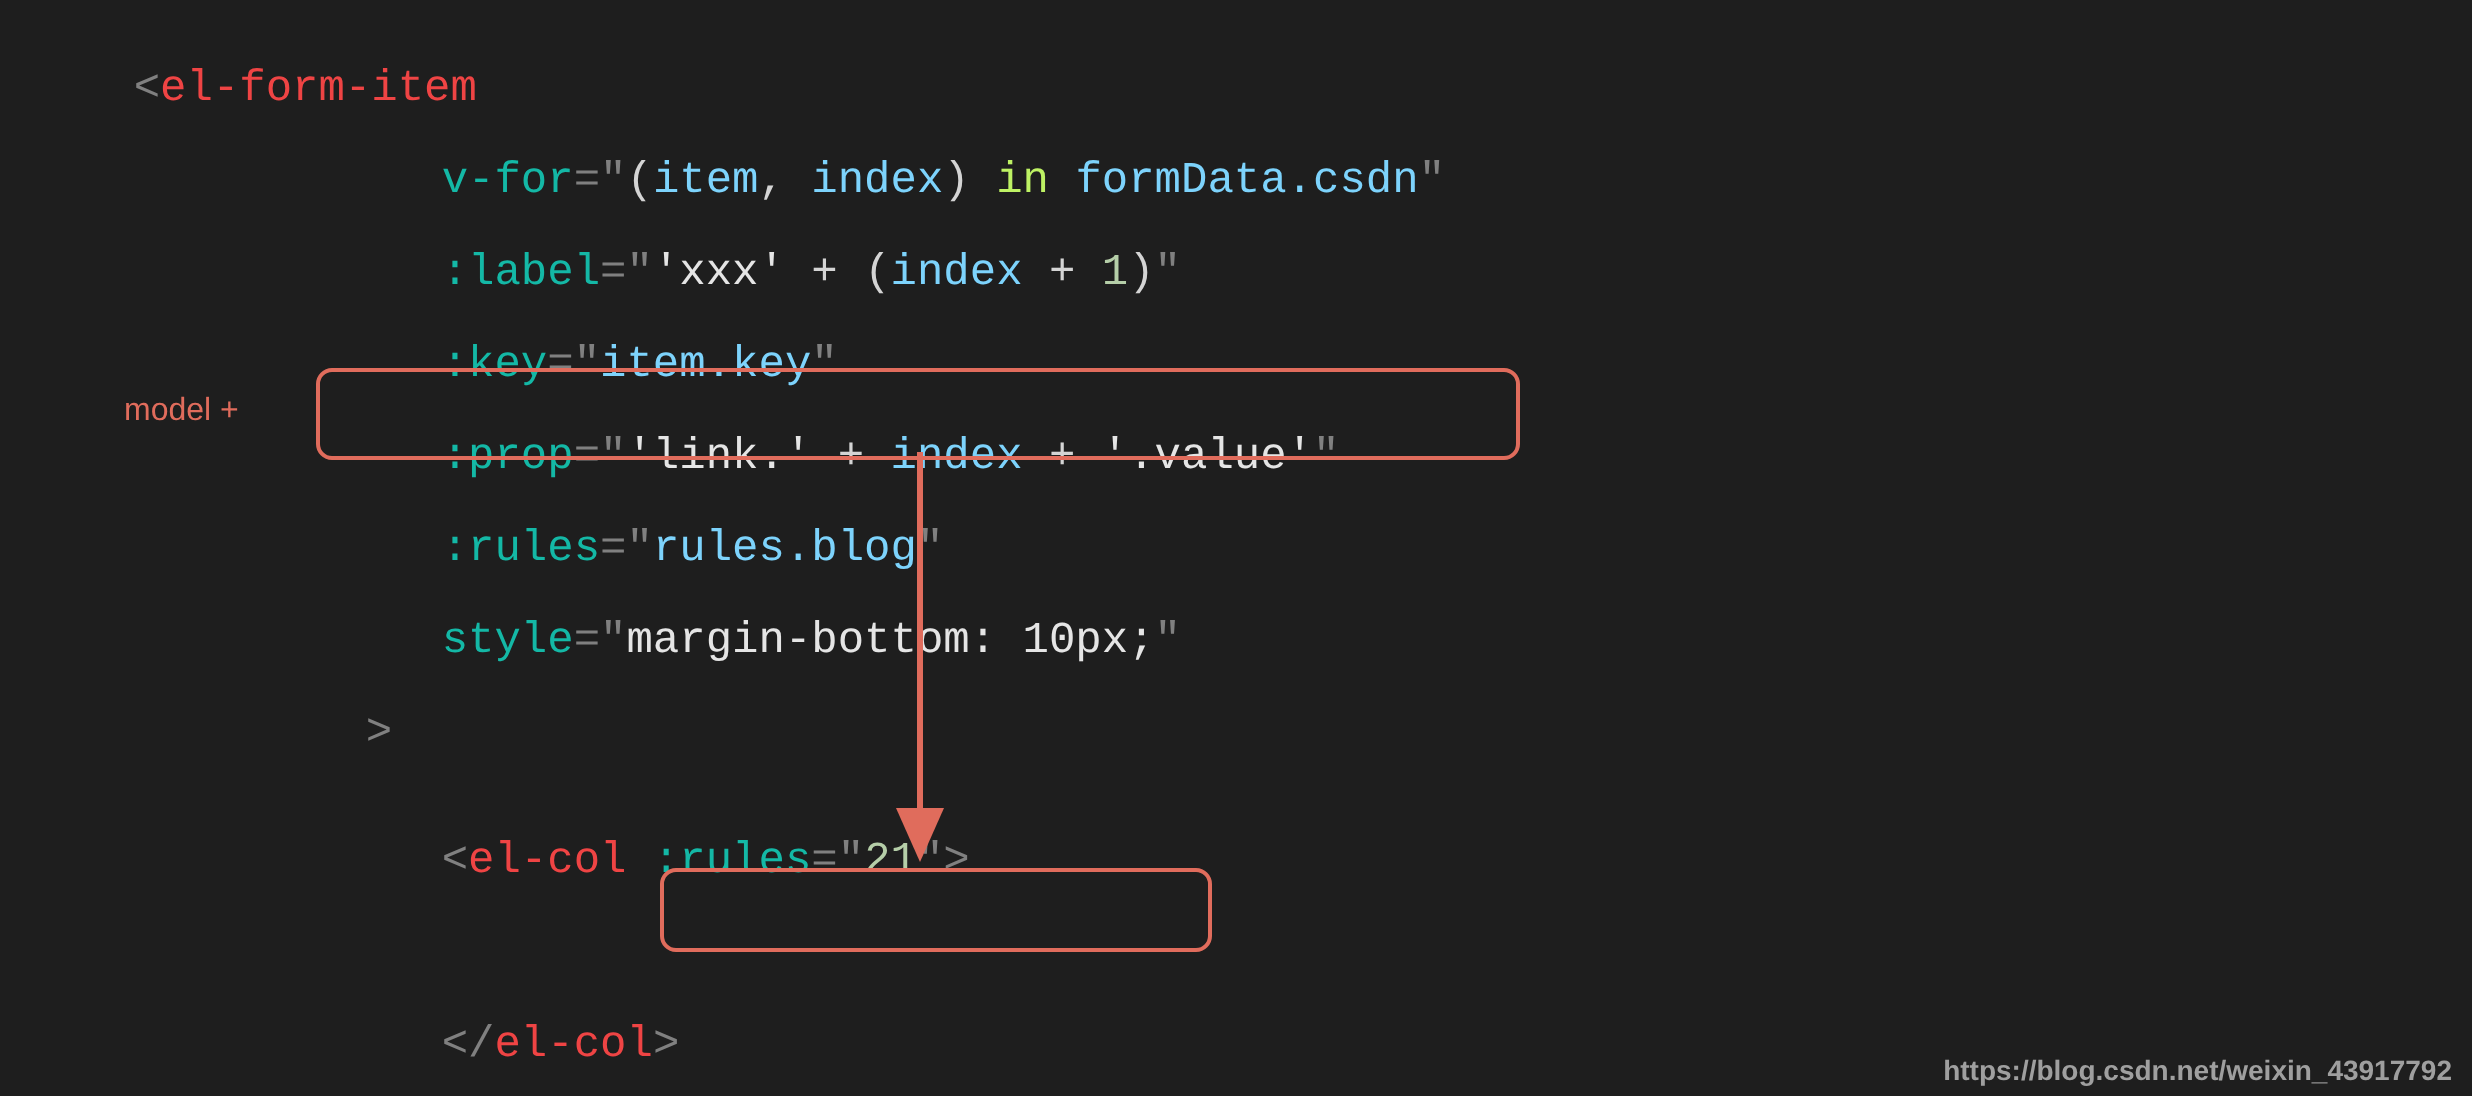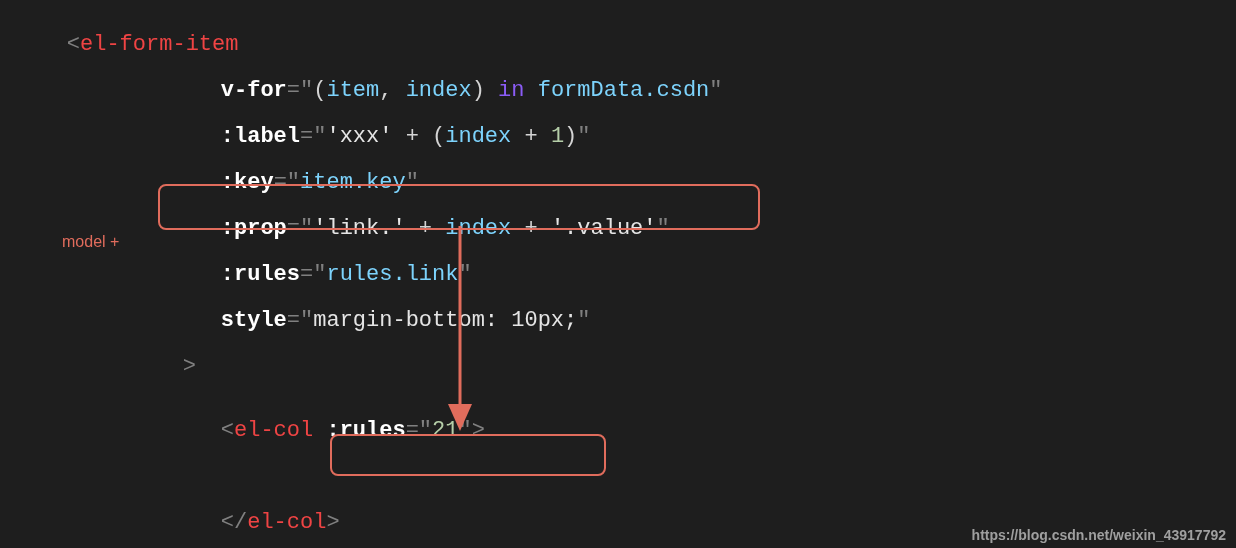--- a/index.html
+++ b/index.html
@@ -18,33 +18,32 @@
     padding: 0;
     color: #d4d4d4;
     white-space: pre;
   }
   .line {
     position: absolute;
     left: 0;
   }
   .t-punc   { color: #808080; }   
   .t-tag    { color: #ef4444; }   
-  .t-attr   { color: #ffffff; font-weight: bold; }   
+  .t-attr   { color: #14b8a6; }   
   .t-op     { color: #d4d4d4; }   
   .t-str    { color: #e5e5e5; }   
-  .t-kw     { color: #8b5cf6; }   
+  .t-kw     { color: #bef264; }   
   .t-var    { color: #7dd3fc; }   
   .t-num    { color: #b5cea8; }
 
   .annotation {
     position: absolute;
     color: #e06c5c;
     font-family: -apple-system, BlinkMacSystemFont, "Segoe UI", sans-serif;
     font-size: 16px;
-    margin-top: 36px;
   }
 
   .red-box {
     position: absolute;
     border: 2px solid #e06c5c;
     border-radius: 8px;
     background: transparent;
     pointer-events: none;
   }
 
@@ -89,21 +88,21 @@
     <span class="t-attr">:key</span><span class="t-punc">=</span><span class="t-punc">"</span><span class="t-var">item.key</span><span class="t-punc">"</span>
   </div>
 
   
   <div class="line" style="top:196px; left:168px;">
     <span class="t-attr">:prop</span><span class="t-punc">=</span><span class="t-punc">"</span><span class="t-str">'link.'</span><span class="t-op"> + </span><span class="t-var">index</span><span class="t-op"> + </span><span class="t-str">'.value'</span><span class="t-punc">"</span>
   </div>
 
   
   <div class="line" style="top:242px; left:168px;">
-    <span class="t-attr">:rules</span><span class="t-punc">=</span><span class="t-punc">"</span><span class="t-var">rules.link</span><span class="t-punc">"</span>
+    <span class="t-attr">:rules</span><span class="t-punc">=</span><span class="t-punc">"</span><span class="t-var">rules.blog</span><span class="t-punc">"</span>
   </div>
 
   
   <div class="line" style="top:288px; left:168px;">
     <span class="t-attr">style</span><span class="t-punc">=</span><span class="t-punc">"</span><span class="t-str">margin-bottom: 10px;</span><span class="t-punc">"</span>
   </div>
 
   
   <div class="line" style="top:334px; left:130px;">
     <span class="t-punc">&gt;</span>

